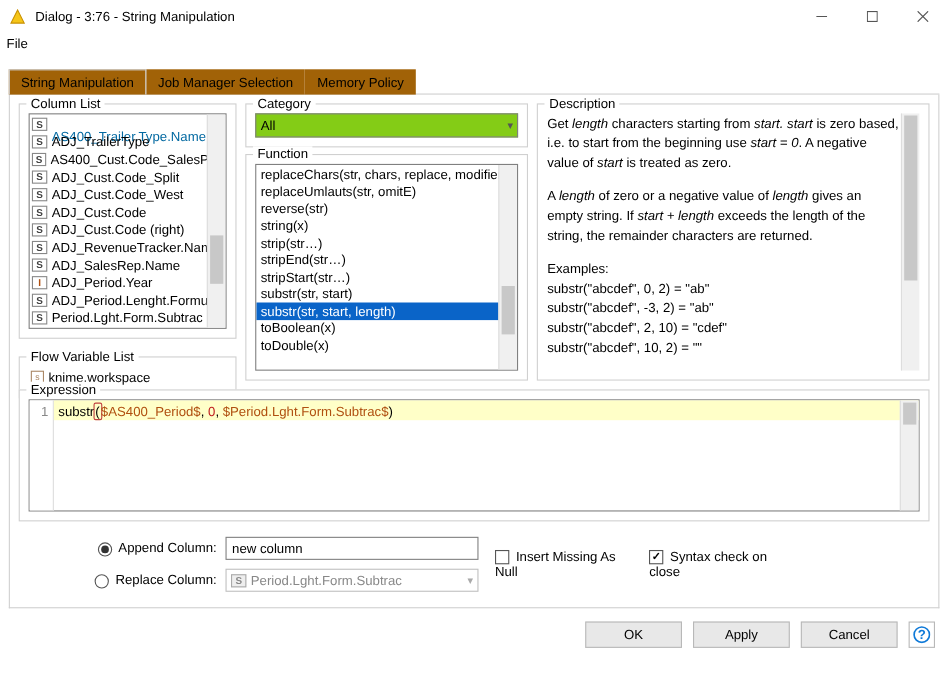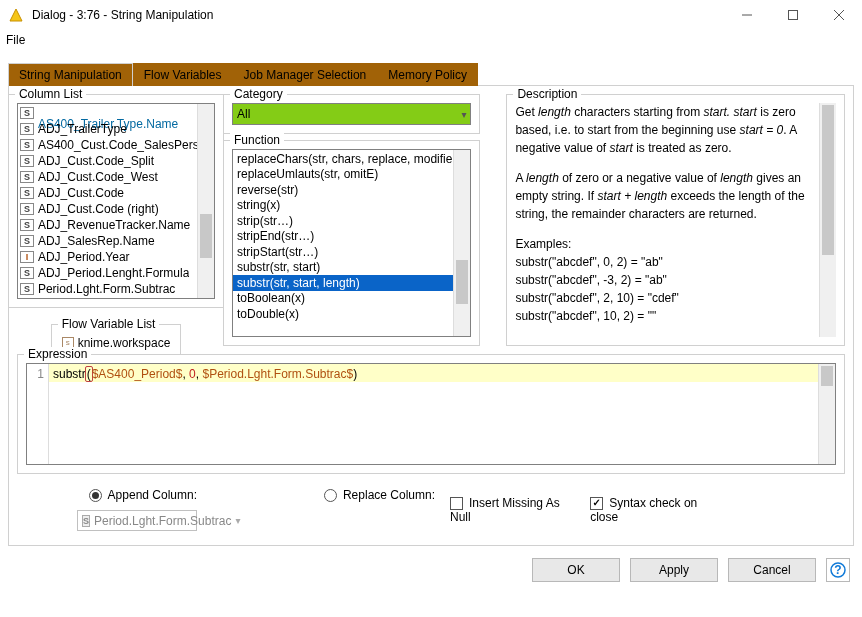--- a/index.html
+++ b/index.html
@@ -24,21 +24,21 @@
 .tab.active { border-color: #d0d0d0; z-index:1; }
 .tab.inactive { color:#000; }
 
 .panel { border: 1px solid #d0d0d0; border-top:none; padding: 8px; display: flex; flex-direction: column; gap:8px; }
 
 .toprow { display:flex; gap:8px; height: 252px; }
 
 .fieldset { border: 1px solid #d0d0d0; position:relative; padding:8px; background:#fff; display:flex; flex-direction:column; }
 .fieldset .legend { position:absolute; top:-8px; left:6px; background:#fff; padding:0 4px; color:#000; }
 
-.leftcol { width: 198px; display:flex; flex-direction:column; gap:16px;align-items:center; }
+.leftcol { width: 198px; display:flex; flex-direction:column; gap:16px; }
 .column-list { flex:0 0 196px; }
 .flow-var { flex:1; }
 
 .listbox { border:1px solid #808080; flex:1; overflow:hidden; position:relative; background:#fff; }
 .listbox .items { padding:1px 0; }
 .listrow { display:flex; align-items:center; height:16px; padding:0 2px; white-space:nowrap; }
 .listrow .ticon { width:14px; height:12px; border:1px solid #888; text-align:center; font-size:9px; line-height:10px; font-weight:bold; margin-right:4px; background:#fff; color:#444; }
 .listrow .ticon.i { color:#b05010; }
 .listrow.clipped .lbl { color:#0369a1;margin-top:22px; }
 .listrow .lbl { white-space:nowrap; overflow:hidden; }
@@ -47,21 +47,21 @@
 .vscroll .thumb { position:absolute; left:2px; right:2px; background:#c8c8c8; border-radius:0; }
 
 .midcol { flex:1; display:flex; flex-direction:column; gap:6px; }
 .catbox { flex:0 0 auto; }
 .funcbox { flex:1; }
 .combobox { width:100%; height:22px; border:1px solid #808080; padding:2px 4px; display:flex; align-items:center; justify-content:space-between; background:#84cc16; }
 .combobox .chev { font-size:10px; color:#555;}
 .funclist .listrow { padding:0 4px; height:15.5px; }
 .funclist .listrow.sel { background:#0a64c8; color:#fff; }
 
-.rightcol { width: 370px; margin-left: 18px; }
+.rightcol { width: 370px; }
 .desc { font-size:12px; line-height:1.5; color:#000; padding-right:18px; overflow:hidden; position:relative; height:100%;}
 .desc i { font-style:italic; }
 
 .expression { height: 120px; }
 .editor { border:1px solid #808080; flex:1; display:flex; position:relative; background:#fff; }
 .gutter { width:22px; background:#fff; border-right:1px solid #ddd; text-align:right; padding:3px 4px 0 0; color:#888; font-family: Consolas, monospace; font-size:12px; }
 .code { flex:1; padding:3px 4px 0 4px; font-family: Consolas, monospace; font-size:12px; background:#ffffc8; height:18px; }
 .code .kw { color:#000; }
 .code .var { color:#b05010; }
 .code .num { color:#c02020; }
@@ -116,21 +116,20 @@
     </div>
 </div>
 
 <div class="menubar">
   <span>File</span>
 </div>
 
 <div class="tabs">
   <div class="tabrow">
     <div class="tab active">String Manipulation</div>
-    <div class="tab inactive">Flow Variables</div>
     <div class="tab inactive">Job Manager Selection</div>
     <div class="tab inactive">Memory Policy</div>
   </div>
 
   <div class="panel">
 
     <div class="toprow">
 
       <div class="leftcol">
         <div class="fieldset column-list">
@@ -264,20 +263,21 @@
         </div>
         <div class="vscroll">
             <div class="thumb" style="top:2px;height:20px;"></div>
           </div>
       </div>
     </div>
 
     <div class="optsrow">
       <div class="left">
         <div class="label-right"><span class="radio checked"></span><span>Append Column:</span></div>
+        <input class="textinput" value="new column" style="">
         <div class="label-right"><span class="radio"></span><span>Replace Column:</span></div>
         <div class="selinput">
           <span class="ticon">S</span>
           <span>Period.Lght.Form.Subtrac</span>
           <span class="chev">▾</span>
         </div>
       </div>
       <div class="right">
         <div><span class="checkbox"></span><span>Insert Missing As Null</span></div>
         <div><span class="checkbox checked"></span><span>Syntax check on close</span></div>

